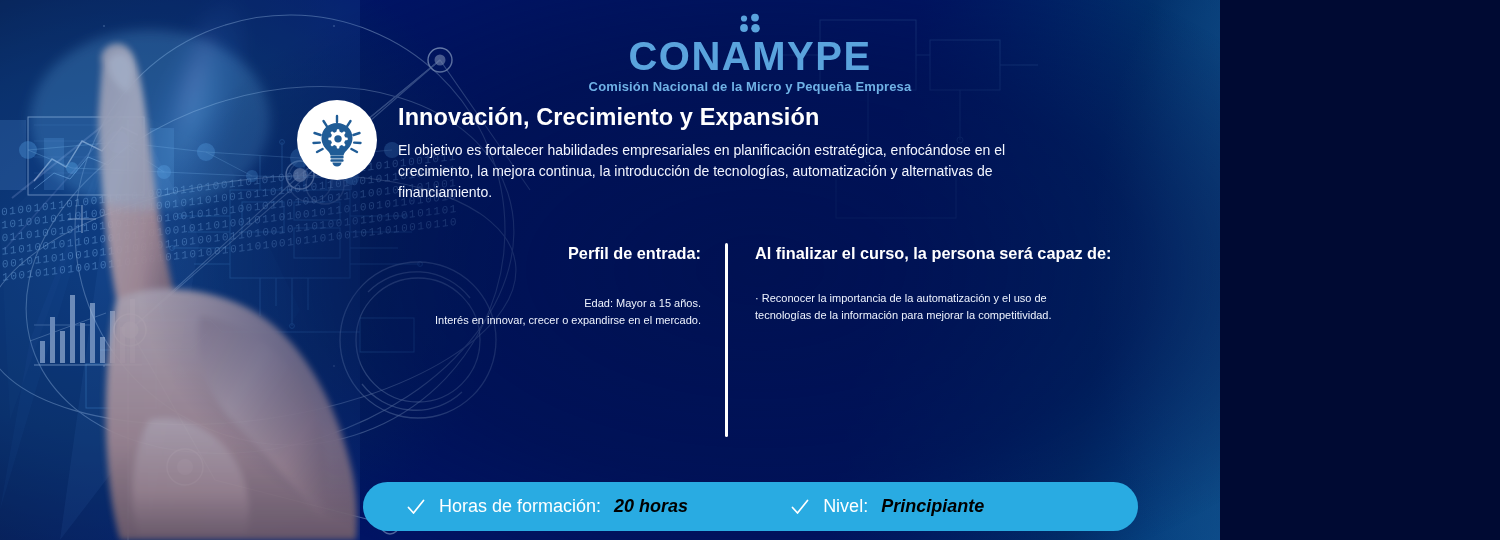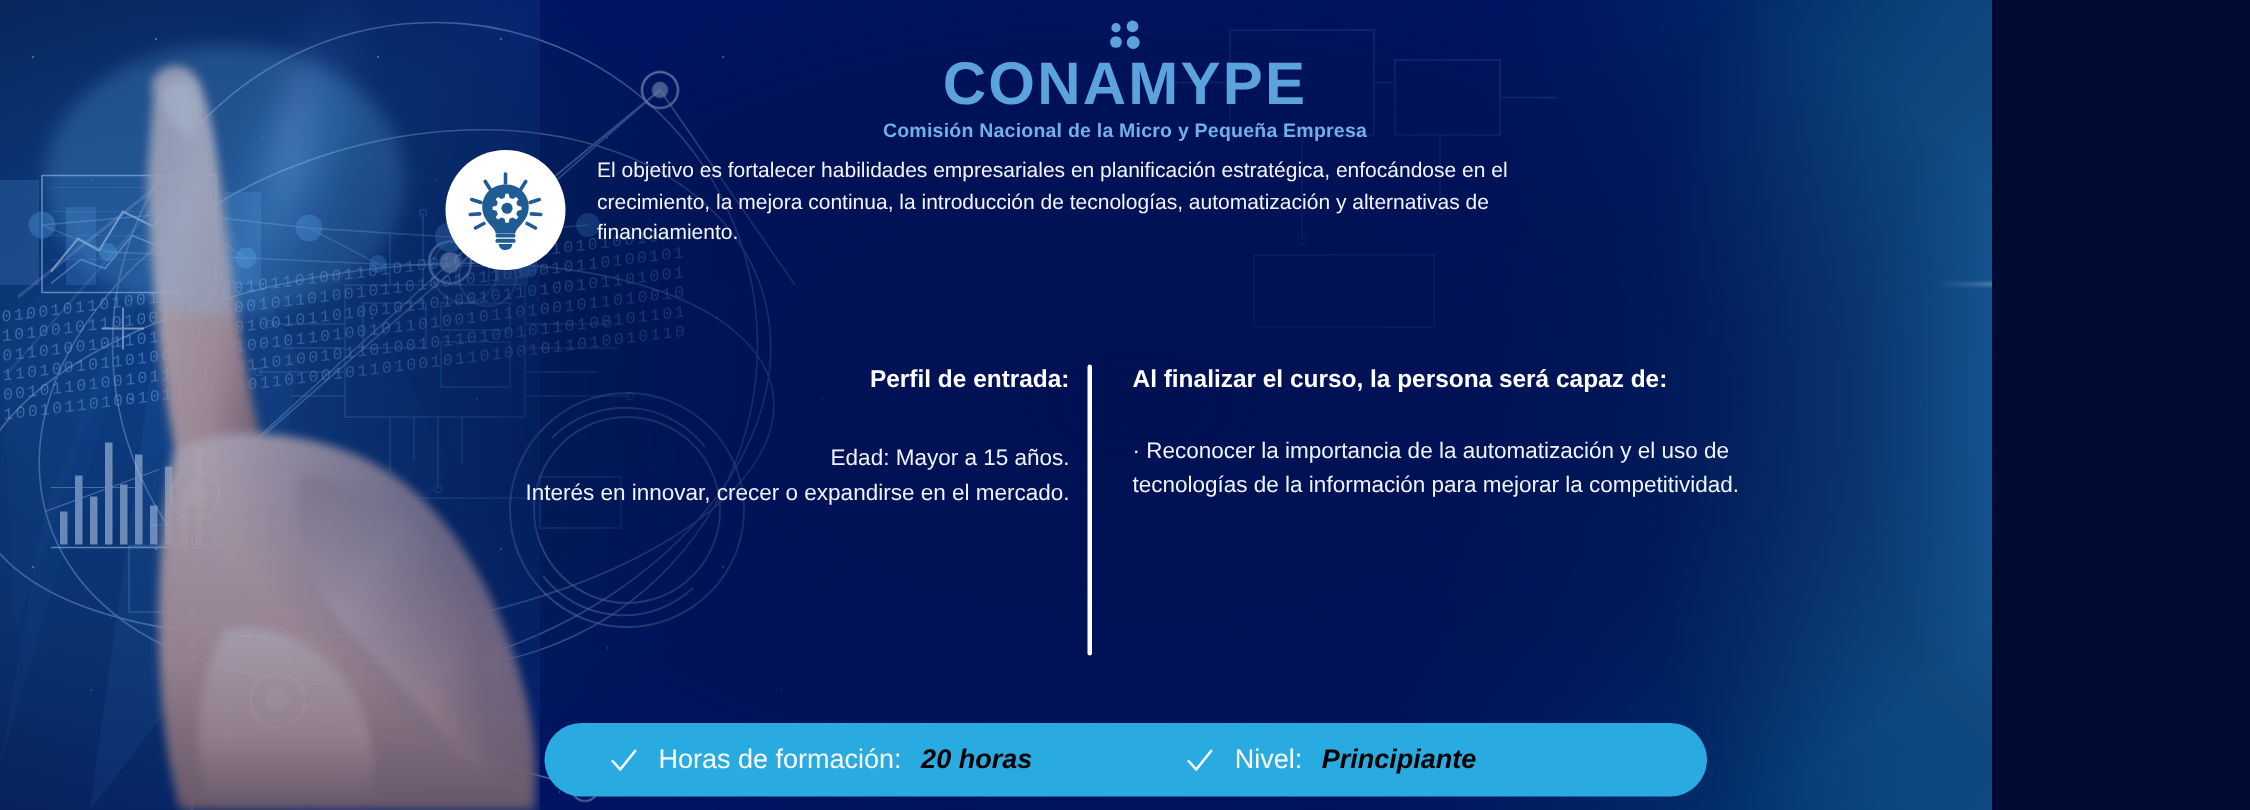--- a/index.html
+++ b/index.html
@@ -6,21 +6,21 @@
   * { box-sizing: border-box; margin: 0; padding: 0; }
   html, body {
     width: 1500px; height: 540px;
     background: #000a33;
     font-family: "Liberation Sans", sans-serif;
     overflow: hidden;
   }
 
   .banner {
     position: relative;
-    width: 1328px;
+    width: 1220px;
     height: 540px;
     background: #001464;
     overflow: hidden;
   }
 
   
   .bg-layer { position: absolute; inset: 0; pointer-events: none; }
 
   
   .bg-base {
@@ -150,33 +150,33 @@
   }
   .course-desc {
     font-size: 14px; font-weight: 400; color: #f2f6ff;
     line-height: 1.48; max-width: 845px;
   }
 
   
   .cols { position: absolute; left: 250px; top: 243px; width: 1060px; display: flex; }
 
   .col-left {
-    width: 475px; text-align: right; padding-right: 12px;
+    width: 475px; text-align: right; padding-right: 24px;
   }
   .col-divider {
     width: 3px; background: #ffffff; border-radius: 2px;
     height: 194px; flex: 0 0 auto;
   }
   .col-right { padding-left: 27px; }
 
   .col-head {
     font-size: 16.3px; font-weight: 700; color: #ffffff; line-height: 1.3;
   }
   .col-body {
-    font-size: 15px; font-weight: 400; color: #eef4ff; line-height: 1.5;
+    font-size: 11px; font-weight: 400; color: #eef4ff; line-height: 1.5;
     margin-top: 31px;
   }
   .col-right .col-body { margin-top: 26px; }
   .bullet-line { white-space: nowrap; }
   .wrap-line { white-space: nowrap; }
 
   
   .pill {
     position: absolute; left: 363px; top: 472px;
     width: 775px; height: 49px; border-radius: 26px;
@@ -418,20 +418,21 @@
 
           <g fill="#1f5c96">
             <rect x="23.4" y="45.8" width="13.2" height="2.6" rx="1"></rect>
             <rect x="23.4" y="49.2" width="13.2" height="2.6" rx="1"></rect>
             <path d="M25.4 52.6 L34.6 52.6 C34.2 55.4 32.6 56.6 30 56.6 C27.4 56.6 25.8 55.4 25.4 52.6 Z"></path>
           </g>
         </svg>
       </div>
 
       <div class="header-text">
+        <div class="course-title">Innovación, Crecimiento y Expansión</div>
         <div class="course-desc">
           <div>El objetivo es fortalecer habilidades empresariales en planificación estratégica, enfocándose en el</div>
           <div>crecimiento, la mejora continua, la introducción de tecnologías, automatización y alternativas de</div>
           <div>financiamiento.</div>
         </div>
       </div>
     </div>
 
     <div class="cols">
 

